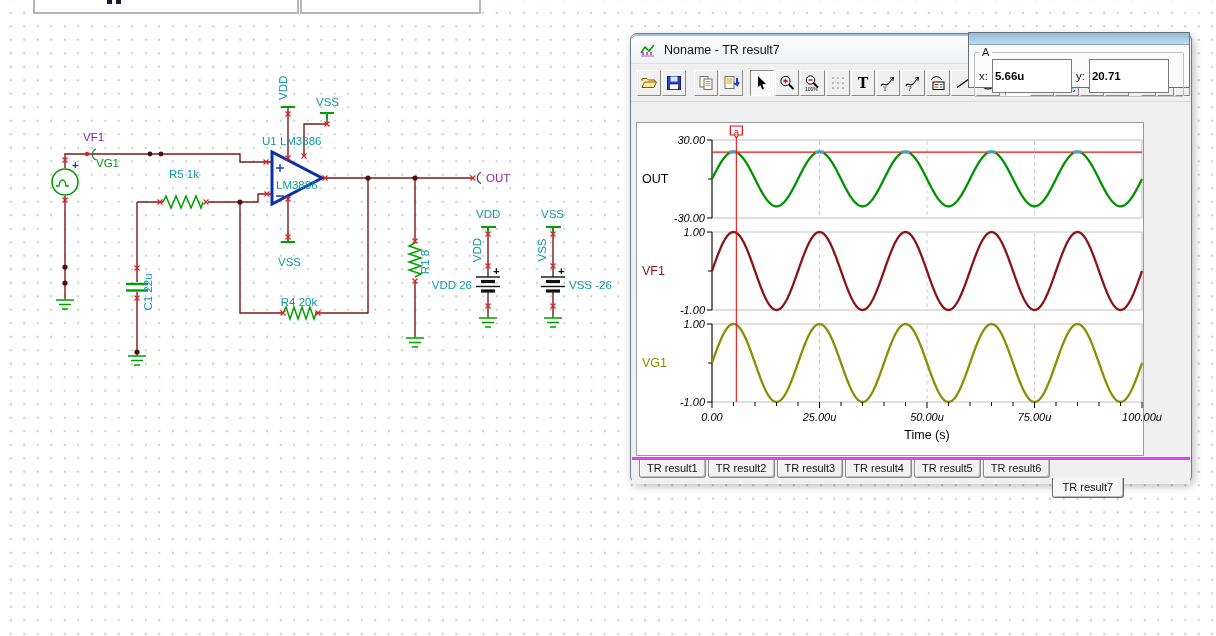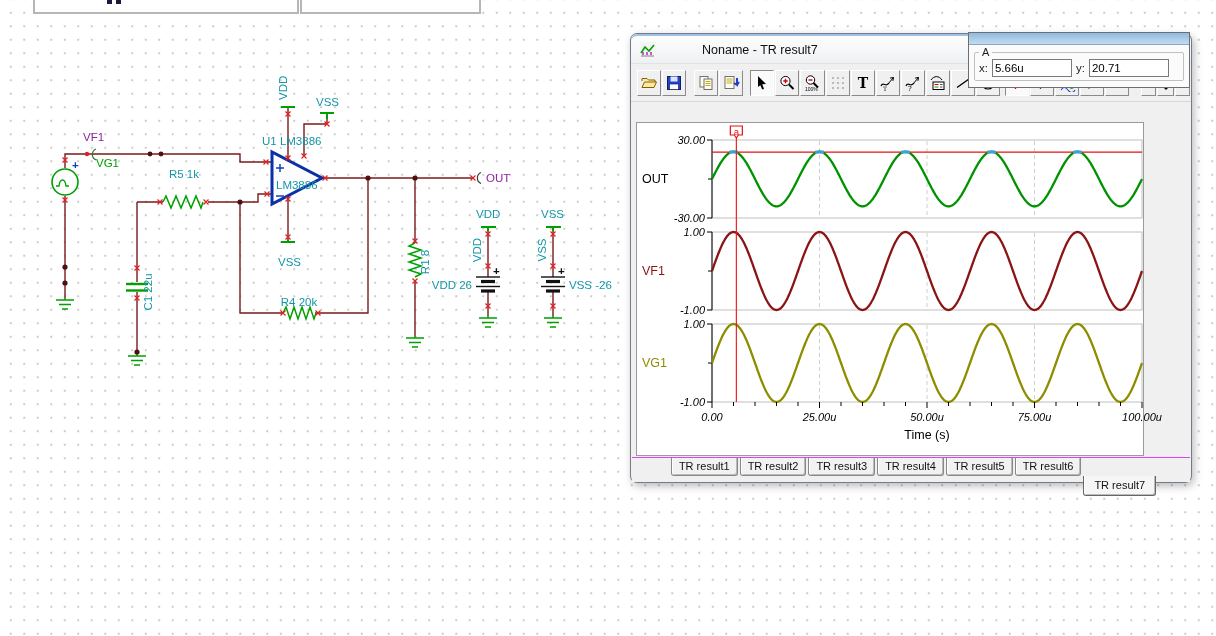--- a/index.html
+++ b/index.html
@@ -23,21 +23,20 @@
   #tr-window{
     position:absolute;left:630px;top:33px;width:560px;height:448px;
     background:#f0f0f0;border:1px solid #707c88;border-radius:7px;
     box-shadow:2px 3px 8px rgba(0,0,0,0.28);
   }
   #titlebar{
     height:27px;display:flex;align-items:center;padding-left:9px;
     background:linear-gradient(#fdfdfd,#eef1f4);
     border-bottom:1px solid #e2e2e2;border-radius:7px 7px 0 0;
     border-top:2px solid #9fc2e2;
-    gap:38px;
   }
   #title-text{font-size:12.5px;color:#111;margin-left:8px;}
   #menubar{height:22px;display:flex;align-items:center;background:#f4f4f4;border-bottom:1px solid #dcdcdc;padding-left:8px;}
   .menu-item{font-size:12.5px;color:#222;padding:2px 9px;cursor:default;}
   #toolbar{height:37px;display:flex;align-items:center;padding:0 0 0 6px;background:#f0f0f0;border-bottom:1px solid #d8d8d8;}
   .tbtn{
     width:26px;height:26px;box-sizing:border-box;background:#f0f0f0;
     border:1px solid;border-color:#ffffff #8a8a8a #8a8a8a #ffffff;
     display:flex;align-items:center;justify-content:center;margin-right:1px;
   }
@@ -57,26 +56,26 @@
   }
   #cursor-panel .strip{height:11px;background:linear-gradient(#8fbade,#c3dcf0);border-bottom:1px solid #8aa8c4;}
   #cursor-panel fieldset{
     margin:1px 5px 0 5px;padding:1px 4px 3px 4px;border:1px solid #c0c0c0;border-radius:2px;
   }
   #cursor-panel legend{font-size:11px;color:#222;padding:0 3px;}
   .coord-row{display:flex;align-items:center;gap:4px;}
   .coord-row label{font-size:11.5px;color:#222;}
   .coord-row input{
     width:74px;height:16px;font-family:"Liberation Sans",sans-serif;font-size:11.5px;
-    border:1px solid #7a7a7a;background:#fff;padding:0 2px;
+    border:1px solid #7a7a7a;background:#fff;padding:8px 2px;font-weight:bold;
   }
   
   #tabbar{
     position:absolute;left:1px;right:1px;top:423px;height:24px;
-    border-top:1px solid #d946ef;background:#f0f0f0;display:flex;align-items:flex-start;padding-left:7px;justify-content:center;
+    border-top:3px solid #d946ef;background:#f0f0f0;display:flex;align-items:flex-start;padding-left:7px;
   }
   .tab{
     font-size:11px;color:#111;background:#f2f2f2;
     border:1px solid #888;border-top:none;
     border-radius:0 0 3px 3px;padding:2px 7px 3px 7px;margin-right:2px;
     box-shadow:inset 1px 0 0 #fff, inset -1px -1px 0 #bbb;
   }
   .tab.active{margin-top:18px;padding:3px 10px 4px 10px;background:#f6f6f6;position:relative;z-index:2;border-color:#666;}
 </style>
 </head>

